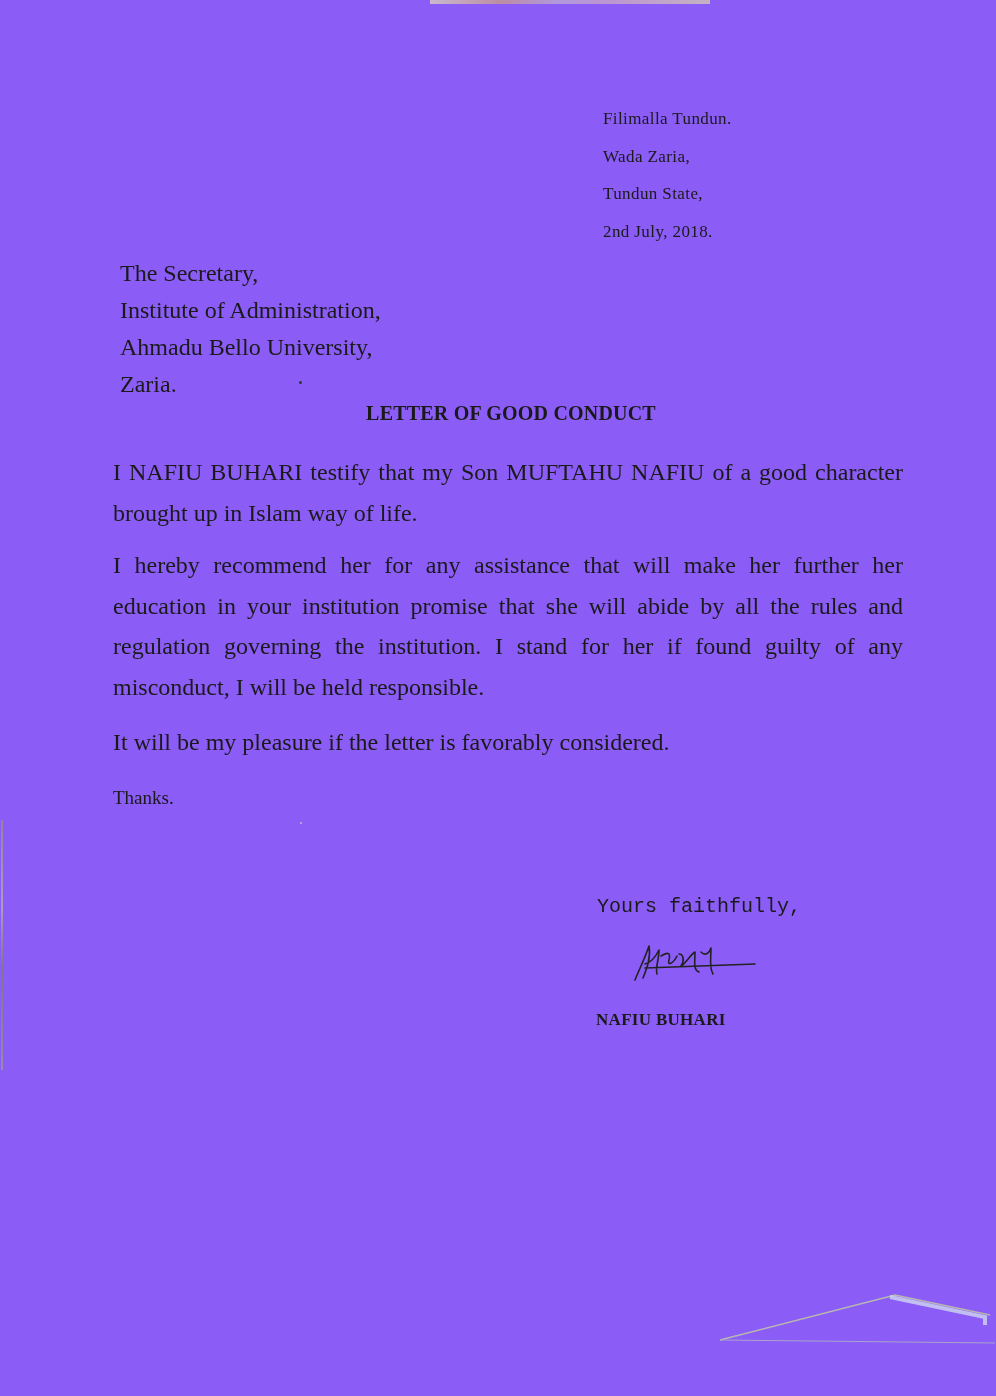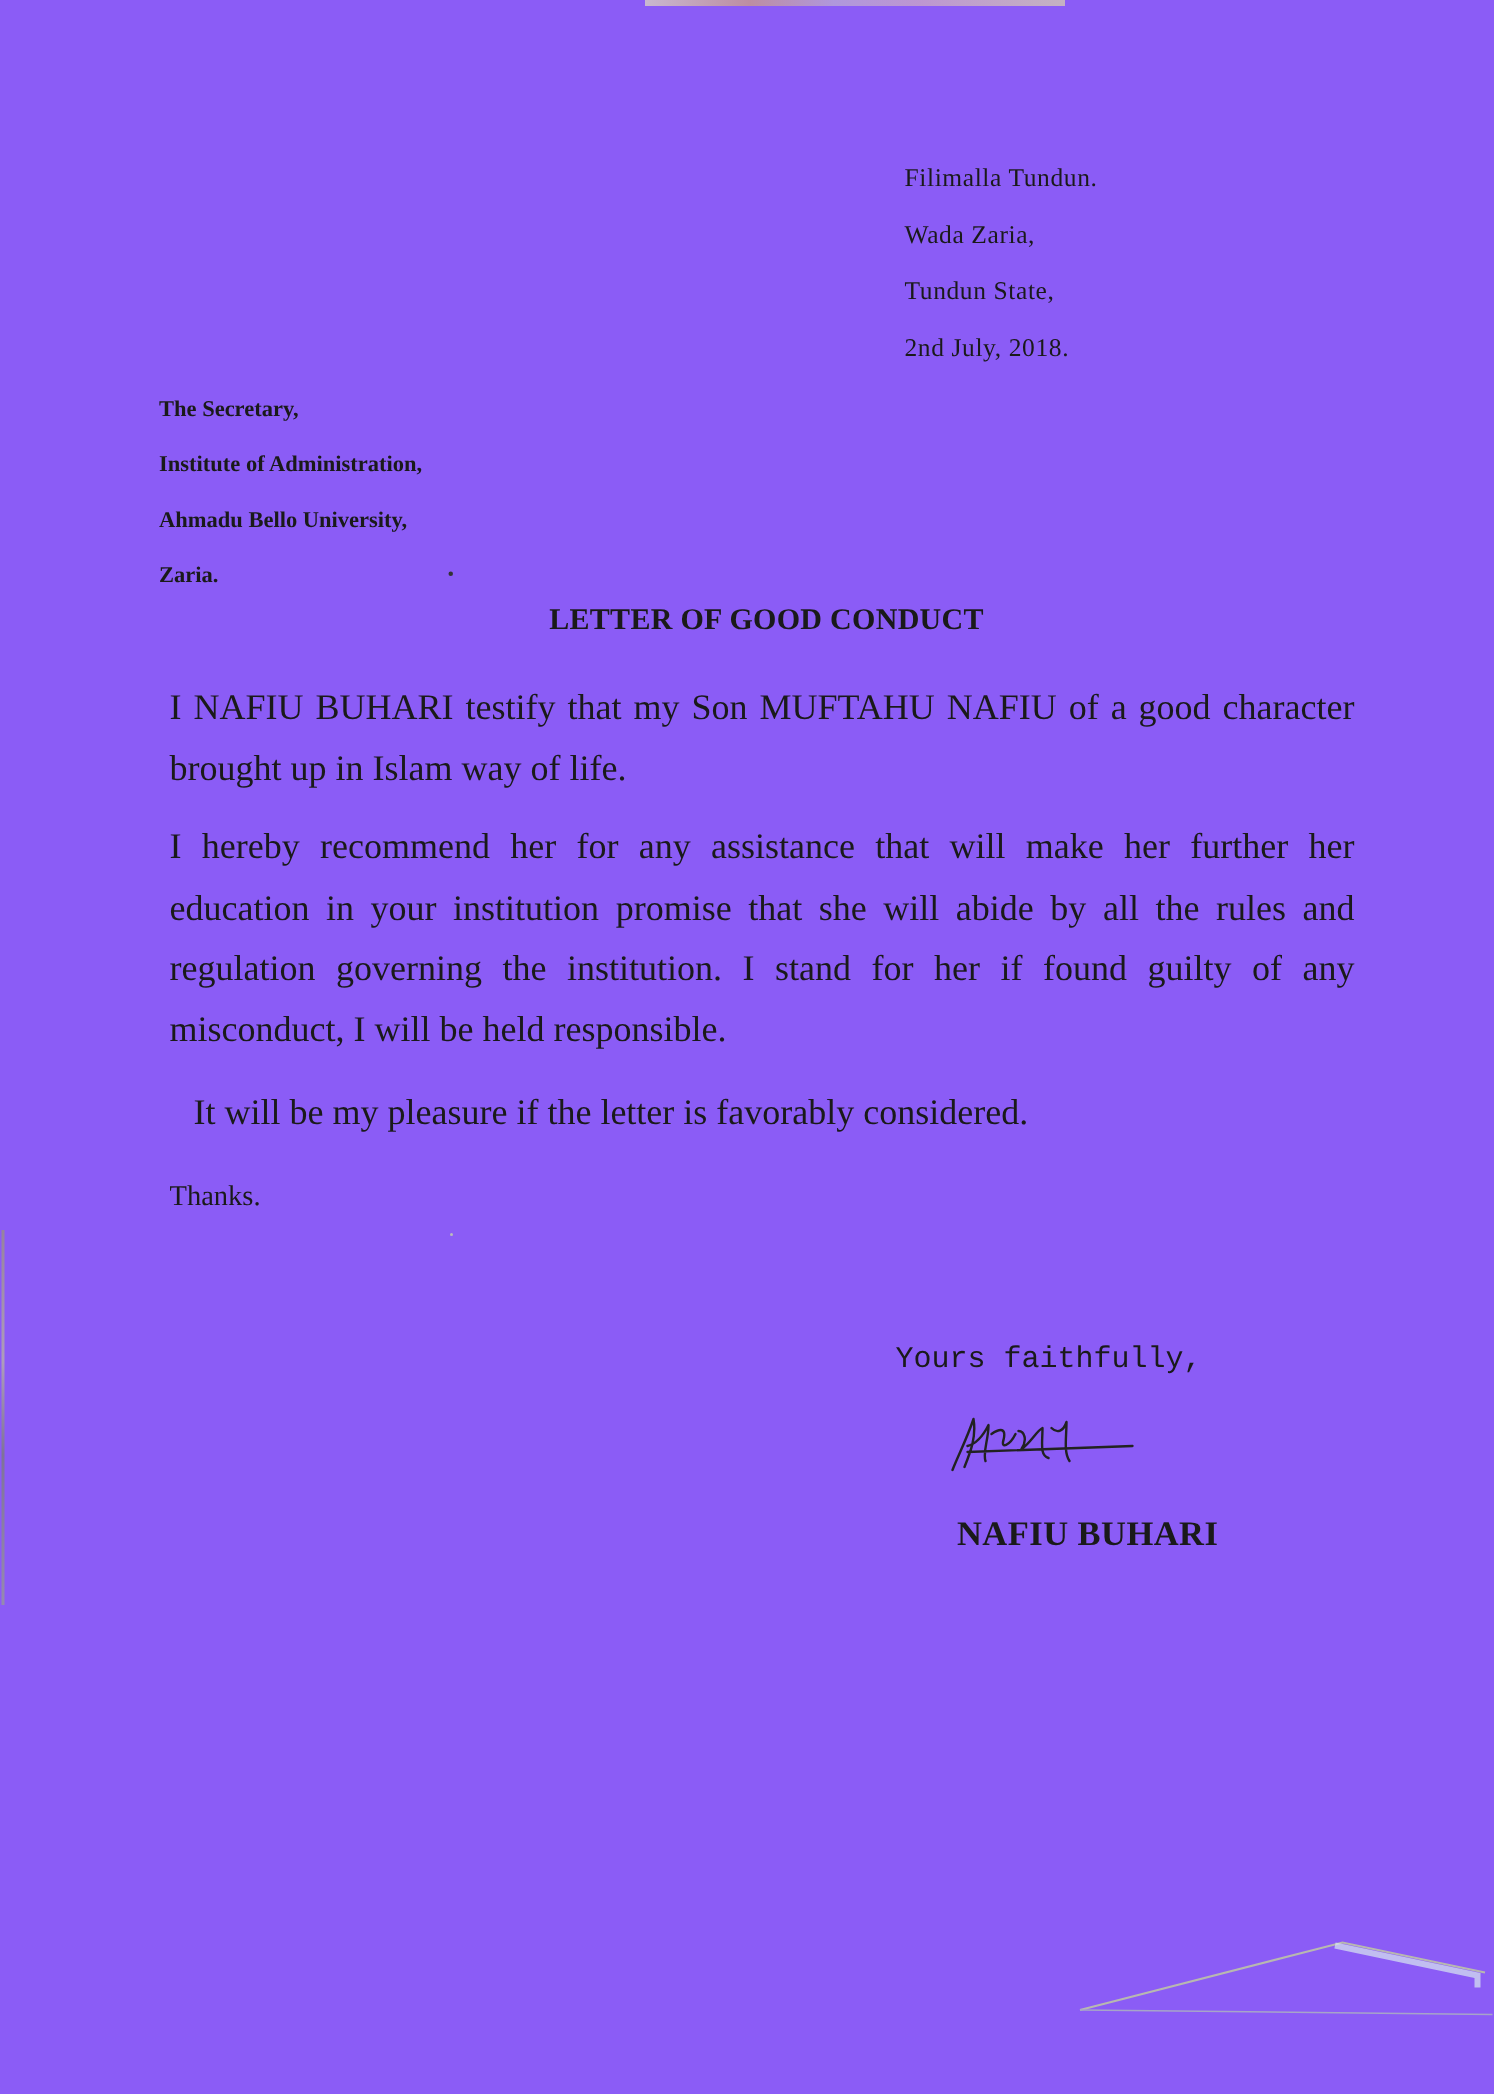--- a/index.html
+++ b/index.html
@@ -19,41 +19,41 @@
     position: absolute; left: 1px; top: 820px; width: 2px; height: 250px;
     background: linear-gradient(180deg, #9a8f80 0%, #b9b2a8 35%, #7a7a7a 60%, #999 100%);
     opacity: .75;
   }
   .fold-mark { position: absolute; left: 715px; top: 1285px; width: 281px; height: 70px; }
   .sender-address {
     position: absolute; left: 603px; top: 100px;
     font-size: 17px; line-height: 37.5px; letter-spacing: .4px;
   }
   .recipient-address {
-    position: absolute; left: 106px; top: 255px;
-    font-size: 15px; line-height: 37px; font-weight: bold;
+    position: absolute; left: 120px; top: 255px;
+    font-size: 24px; line-height: 37px;
   }
   .stray-dot { position: absolute; left: 299px; top: 381px; width: 3px; height: 3px; background: #333; border-radius: 50%; }
   .stray-dot2 { position: absolute; left: 300px; top: 822px; width: 2px; height: 2px; background: #bbb; border-radius: 50%; }
   .letter-title {
     position: absolute; left: 0; width: 1022px; top: 402px; text-align: center;
     font-size: 20px; font-weight: bold; letter-spacing: .2px;
   }
   .para {
     position: absolute; left: 113px; width: 790px;
     font-size: 24px; line-height: 40.5px;
     text-align: justify; font-stretch: condensed;
   }
   .p1 { top: 452px; }
   .p2 { top: 545px; }
-  .p3 { top: 722px; margin-left: 16px; }
+  .p3 { top: 722px; }
   .p4 { top: 778px; font-size: 19px; }
   .closing { position: absolute; left: 597px; top: 895px; font-size: 20px; font-family: Liberation Mono, monospace; }
   .signature { position: absolute; left: 625px; top: 940px; width: 135px; height: 45px; }
-  .signer-name { position: absolute; left: 596px; top: 1010px; font-size: 23px; font-weight: bold; letter-spacing: .3px; margin-left: 42px; }
+  .signer-name { position: absolute; left: 596px; top: 1010px; font-size: 17px; font-weight: bold; letter-spacing: .3px; }
   .line { display: block; }
 </style>
 </head>
 <body>
 
 <div class="page">
   <div class="top-edge"></div>
   <div class="left-edge"></div>
 
   <div class="sender-address">

